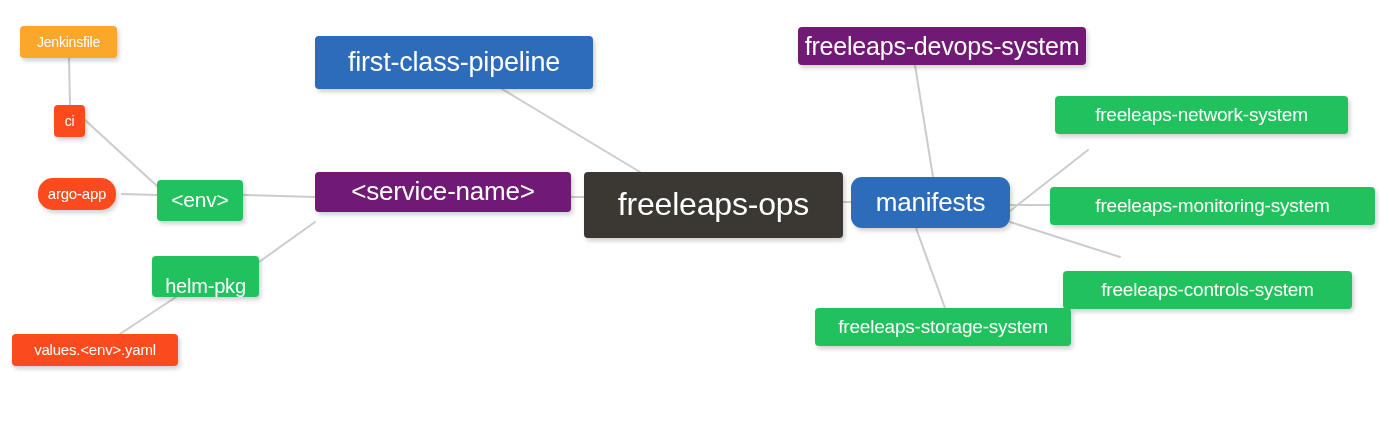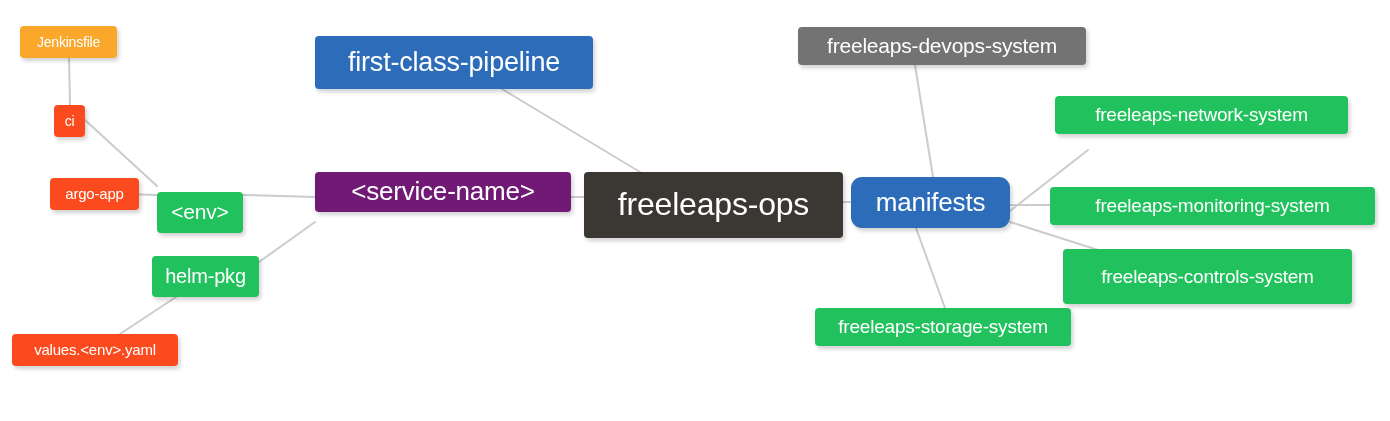--- a/index.html
+++ b/index.html
@@ -67,53 +67,53 @@
       <line x1="1010" y1="222" x2="1120" y2="257" stroke="#cccccc" stroke-width="2" stroke-linecap="round"></line>
       <line x1="916" y1="228" x2="945" y2="308" stroke="#cccccc" stroke-width="2" stroke-linecap="round"></line>
     </svg>
   <div id="node-layer">
       <div class="node" style="left: 20px; top: 26px; width: 97px; height: 32px; background: rgb(250, 167, 44); font-size: 14px;">
         <span class="node-label">Jenkinsfile</span>
       </div>
       <div class="node" style="left: 54px; top: 105px; width: 31px; height: 32px; background: rgb(251, 75, 30); font-size: 14px;">
         <span class="node-label">ci</span>
       </div>
-      <div class="node" style="left: 50px; top: 178px; width: 89px; height: 32px; background: rgb(251, 75, 30); font-size: 15px;">
+      <div class="node" style="left: 38px; top: 178px; width: 78px; height: 32px; background: rgb(251, 75, 30); font-size: 15px; border-radius: 15px;">
         <span class="node-label">argo-app</span>
       </div>
-      <div class="node" style="left: 157px; top: 192px; width: 86px; height: 41px; background: rgb(33, 194, 93); font-size: 21px;">
+      <div class="node" style="left: 157px; top: 180px; width: 86px; height: 41px; background: rgb(33, 194, 93); font-size: 21px;">
         <span class="node-label">&lt;env&gt;</span>
       </div>
-      <div class="node" style="left: 152px; top: 256px; width: 107px; height: 41px; background: rgb(33, 194, 93); font-size: 20px;">
+      <div class="node" style="left: 152px; top: 256px; width: 107px; height: 41px; background: rgb(33, 194, 93); font-size: 20px; align-items: flex-end;">
         <span class="node-label">helm-pkg</span>
       </div>
       <div class="node" style="left: 12px; top: 334px; width: 166px; height: 32px; background: rgb(251, 75, 30); font-size: 15px;">
         <span class="node-label">values.&lt;env&gt;.yaml</span>
       </div>
       <div class="node" style="left: 315px; top: 36px; width: 278px; height: 53px; background: rgb(44, 108, 184); font-size: 27px;">
         <span class="node-label">first-class-pipeline</span>
       </div>
       <div class="node" style="left: 315px; top: 172px; width: 256px; height: 40px; background: #701a75; font-size: 26px;">
         <span class="node-label">&lt;service-name&gt;</span>
       </div>
       <div class="node" style="left: 584px; top: 172px; width: 259px; height: 66px; background: rgb(59, 55, 51); font-size: 32px;">
         <span class="node-label">freeleaps-ops</span>
       </div>
       <div class="node" style="left: 851px; top: 177px; width: 159px; height: 51px; background: rgb(44, 108, 184); font-size: 26px; border-radius: 11px;">
         <span class="node-label">manifests</span>
       </div>
-      <div class="node" style="left: 798px; top: 27px; width: 288px; height: 38px; background: #737373; font-size: 21px;">
+      <div class="node" style="left: 798px; top: 27px; width: 288px; height: 38px; background: #701a75; font-size: 25px;">
         <span class="node-label">freeleaps-devops-system</span>
       </div>
       <div class="node" style="left: 1055px; top: 96px; width: 293px; height: 38px; background: rgb(33, 194, 93); font-size: 19px;">
         <span class="node-label">freeleaps-network-system</span>
       </div>
       <div class="node" style="left: 1050px; top: 187px; width: 325px; height: 38px; background: rgb(33, 194, 93); font-size: 19px; align-items: center;">
         <span class="node-label">freeleaps-monitoring-system</span>
       </div>
-      <div class="node" style="left: 1063px; top: 249px; width: 289px; height: 55px; background: rgb(33, 194, 93); font-size: 19px;">
+      <div class="node" style="left: 1063px; top: 271px; width: 289px; height: 38px; background: rgb(33, 194, 93); font-size: 19px;">
         <span class="node-label">freeleaps-controls-system</span>
       </div>
       <div class="node" style="left: 815px; top: 308px; width: 256px; height: 38px; background: rgb(33, 194, 93); font-size: 19px;">
         <span class="node-label">freeleaps-storage-system</span>
       </div>
     </div>
 </div>
 
 </body></html>

